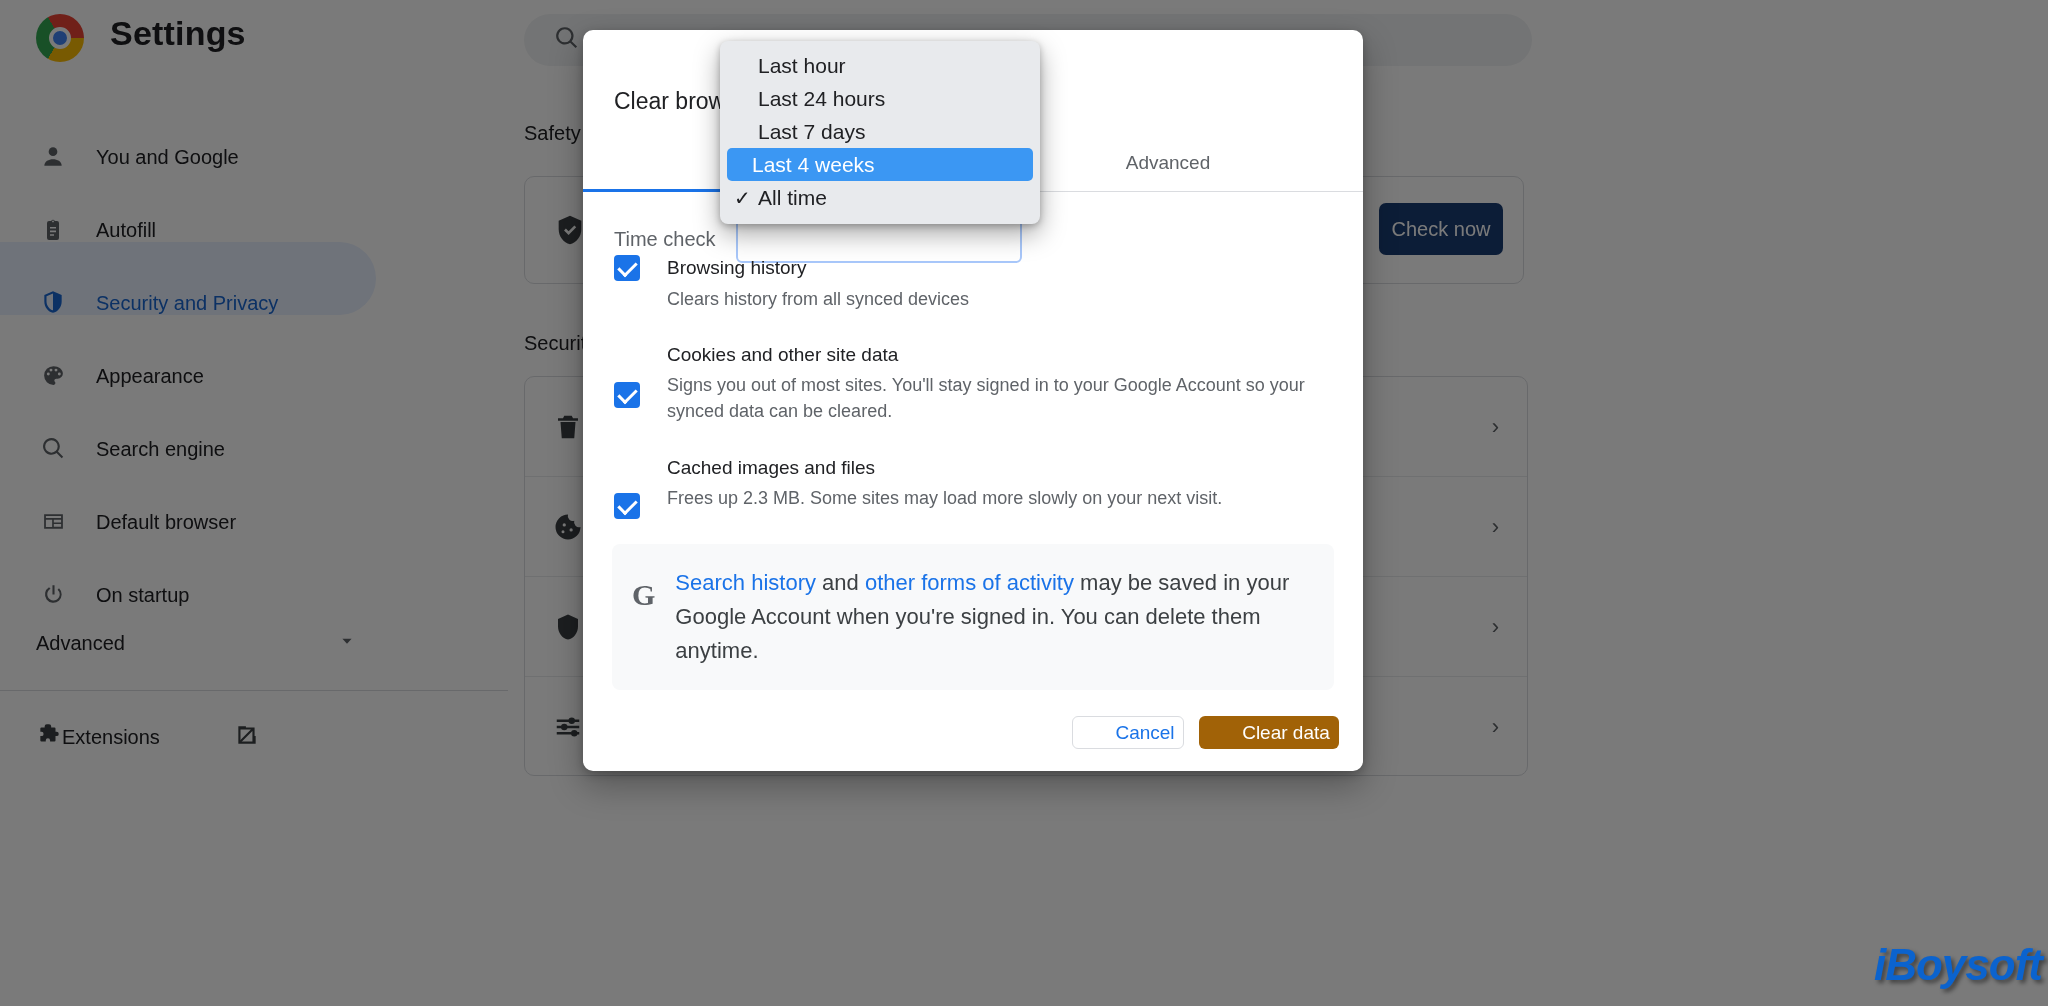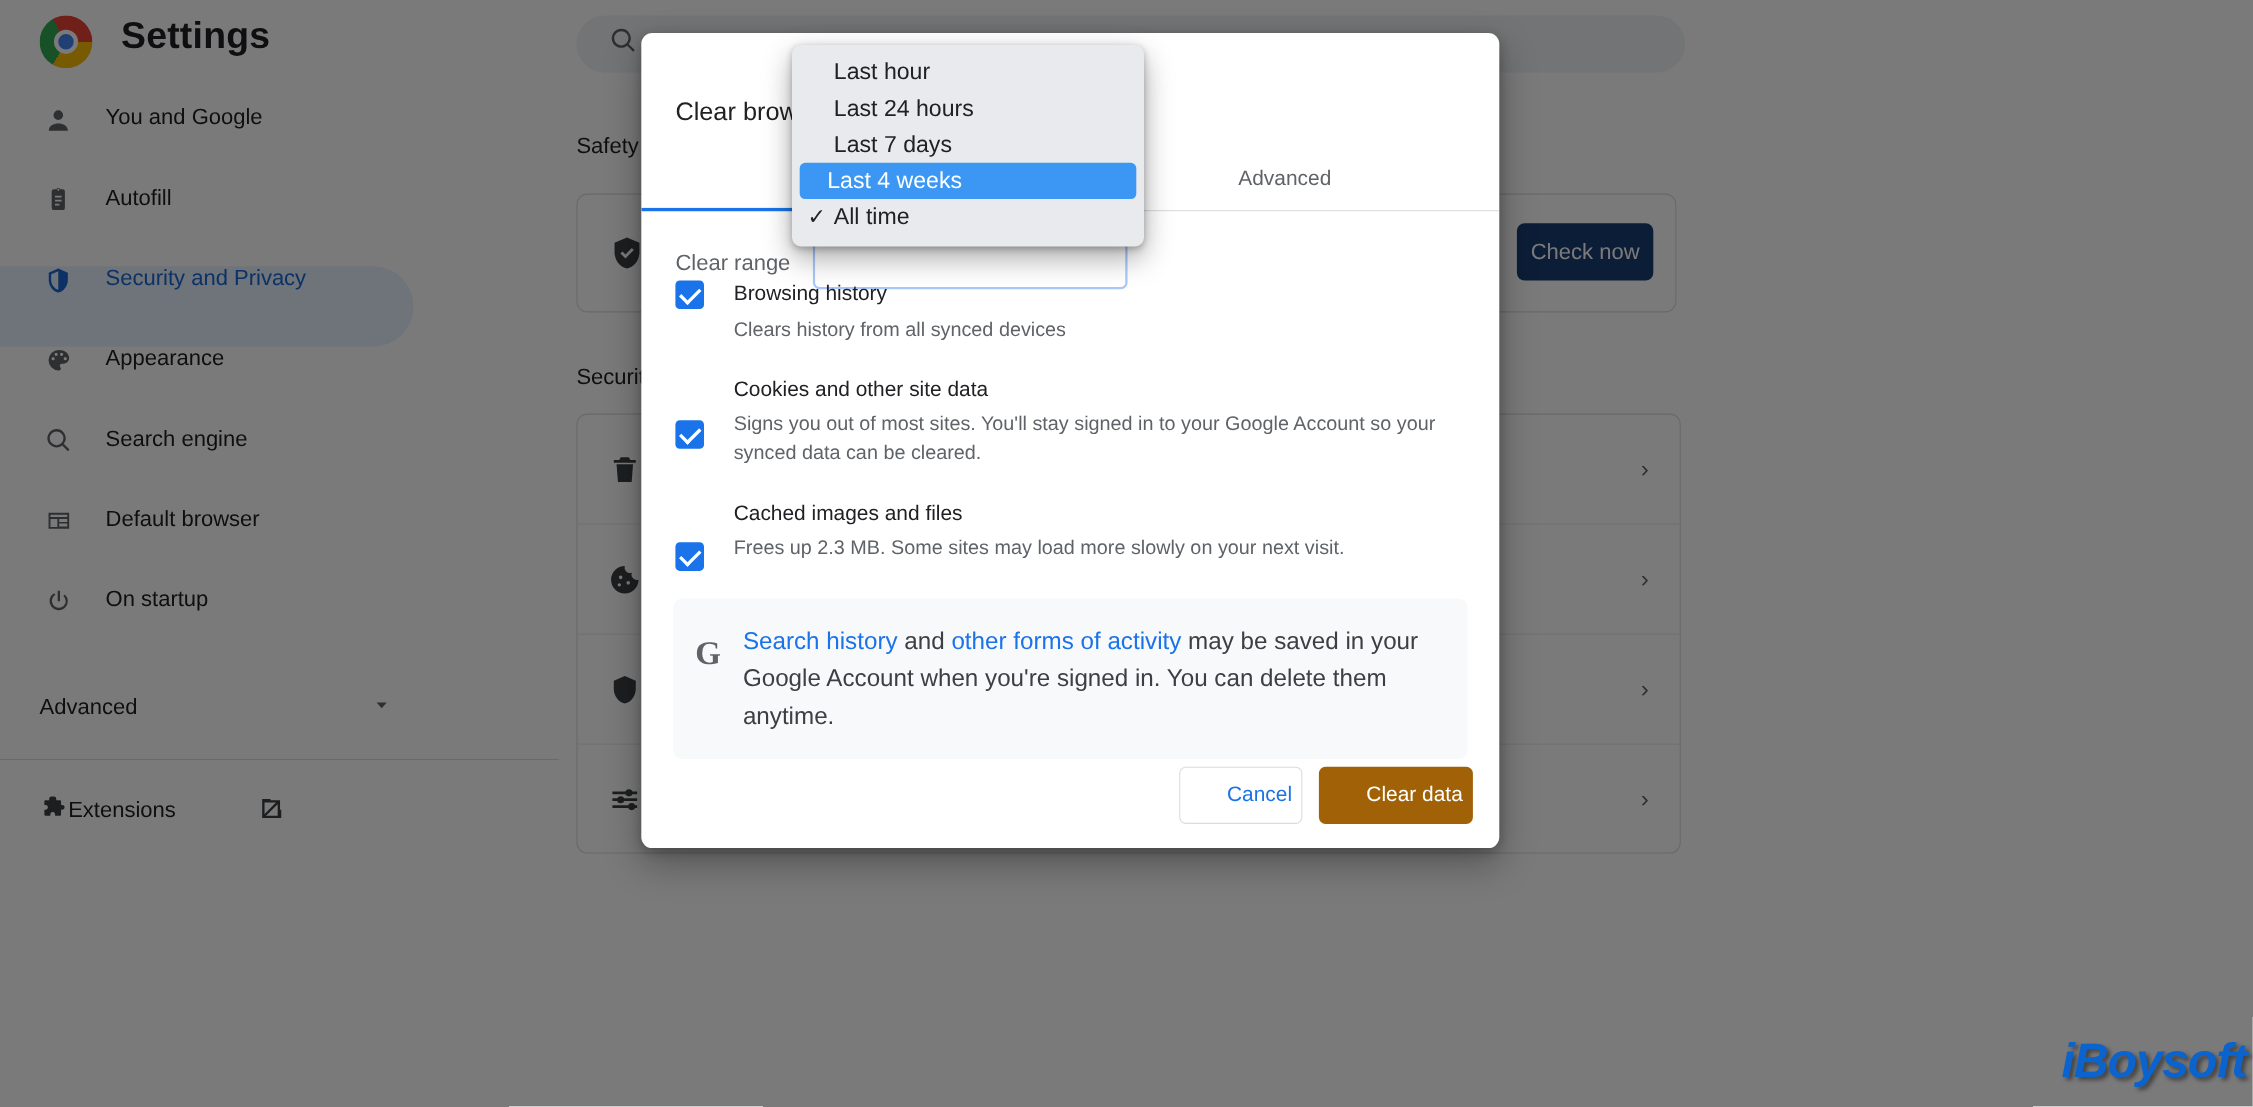--- a/index.html
+++ b/index.html
@@ -21,21 +21,21 @@
   .brand { position: absolute; left: 36px; top: 14px; display: flex; align-items: flex-start; gap: 26px; }
   .chrome-logo { width: 48px; height: 48px; position: relative; border-radius: 50%; overflow: hidden; }
   .chrome-logo .q1 { position: absolute; inset: 0; background:
       conic-gradient(from -30deg, #ea4335 0deg 120deg, #fbbc05 120deg 240deg, #34a853 240deg 360deg); }
   .chrome-logo .center { position: absolute; left: 13px; top: 13px; width: 22px; height: 22px;
       border-radius: 50%; background: #4285f4; border: 4px solid #ffffff; }
   .brand-title { font-size: 34px; font-weight: 700; color: #202124; letter-spacing: .2px; }
 
   .nav { position: absolute; left: 0; top: 96px; width: 508px; }
   .nav-item {
-    display: flex; align-items: flex-start; height: 73px; padding-left: 36px;
+    display: flex; align-items: flex-end; height: 73px; padding-left: 36px;
     color: #202124; font-size: 20px; border-radius: 0 40px 40px 0;
     margin-right: 132px; cursor: pointer;
   }
   .nav-item .ico { width: 34px; margin-right: 26px; display:flex; align-items:center; justify-content:center; }
   .nav-item.active { background: #e8f0fe; color: #1967d2; font-weight: 500; }
   .nav-item.active .ico svg { fill: #1967d2; }
   .nav-item .ico svg { fill: #5f6368; }
 
   .nav-advanced {
     display: flex; align-items: center; justify-content: space-between;
@@ -128,21 +128,21 @@
   }
   .g-logo { font-size: 30px; font-weight: 700; color: #5f6368; line-height: 1; padding-top: 14px; font-family: "Liberation Serif", serif; }
   .info-text { font-size: 22px; color: #3c4043; line-height: 1.55; }
   .info-text a { color: #1a73e8; text-decoration: none; cursor: pointer; }
 
   .dlg-actions {
     position: absolute; right: 24px; bottom: 22px; display: flex; gap: 15px; align-items: center;
   }
   .btn {
     border-radius: 6px; font-size: 19px; font-weight: 500; cursor: pointer;
-    height: 52px; display: flex; align-items: center; justify-content: center; padding-left: 34px;
+    height: 33px; display: flex; align-items: center; justify-content: center; padding-left: 34px;
   }
   .btn-cancel { background: #ffffff; color: #1a73e8; border: 1px solid #dadce0; width: 112px; }
   .btn-primary { background: #a16207; color: #ffffff; border: none; width: 140px; }
 
   
   .dropdown {
     position: absolute; left: 720px; top: 41px; width: 320px;
     background: #e8eaed; border-radius: 8px;
     box-shadow: 0 10px 26px rgba(0,0,0,.34), 0 2px 7px rgba(0,0,0,.26);
     padding: 8px 0 10px 0;
@@ -345,21 +345,21 @@
 
   <div class="dialog">
     <div class="dlg-title">Clear browsing data</div>
 
     <div class="tabs">
       <div class="tab active">Basic</div>
       <div class="tab">Advanced</div>
     </div>
 
     <div class="timerow">
-      <span class="label">Clear range</span>
+      <span class="label">Time check</span>
       <span class="select-box"></span>
     </div>
 
     <div class="check-list">
       <div class="check-row" style="margin-top:0;">
         <span class="cbox"></span>
         <span class="crow-texts">
           <span class="crow-title" style="display:block;">Browsing history</span>
           <span class="crow-sub" style="display:block;">Clears history from all synced devices</span>
         </span>

